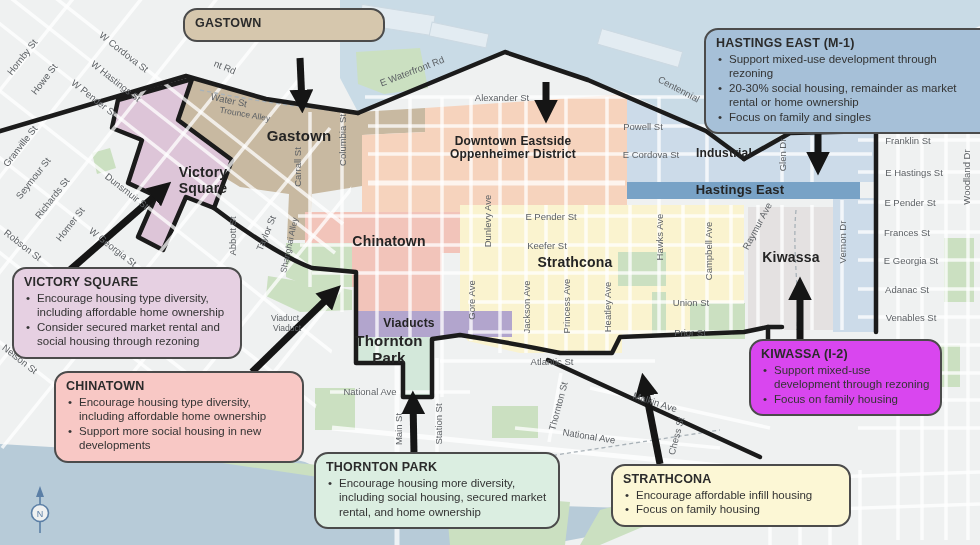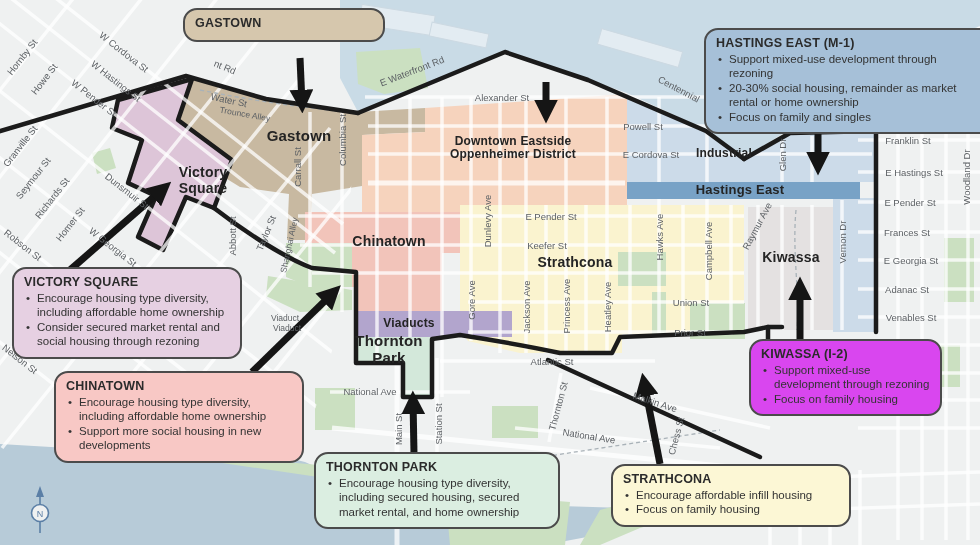--- a/index.html
+++ b/index.html
@@ -298,21 +298,21 @@
   <div class="co-title">CHINATOWN</div>
   <ul>
     <li>Encourage housing type diversity, including affordable home ownership</li>
     <li>Support more social housing in new developments</li>
   </ul>
 </div>
 
 <div class="callout" style="left:314px;top:452px;width:246px;background:#dbeee1">
   <div class="co-title">THORNTON PARK</div>
   <ul>
-        <li>Encourage housing type diversity, including secured housing, secured market rental, and home ownership</li>
+        <li>Encourage housing more diversity, including social housing, secured market rental, and home ownership</li>
       </ul>
 </div>
 
 <div class="callout" style="left:611px;top:464px;width:240px;background:#fcf7d5">
   <div class="co-title">STRATHCONA</div>
   <ul>
     <li>Encourage affordable infill housing</li>
     <li>Focus on family housing</li>
   </ul>
 </div>

